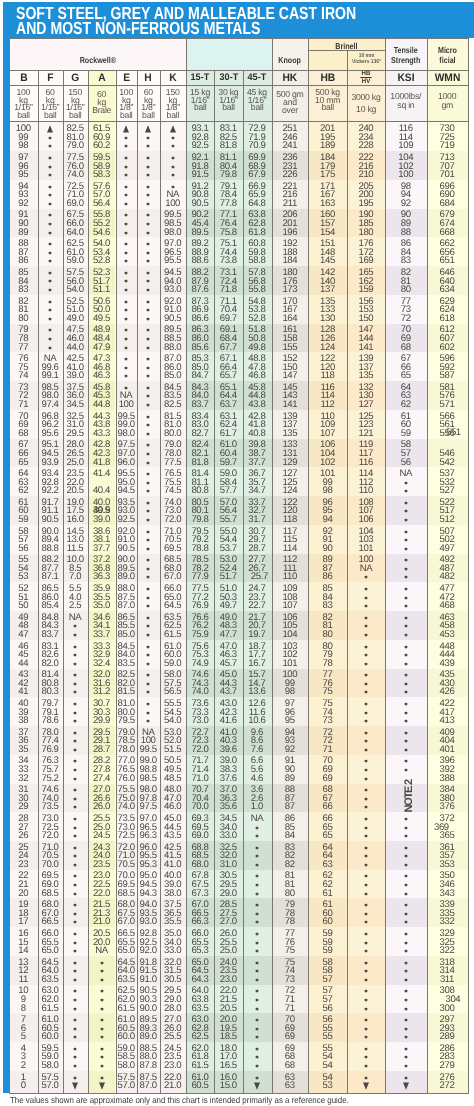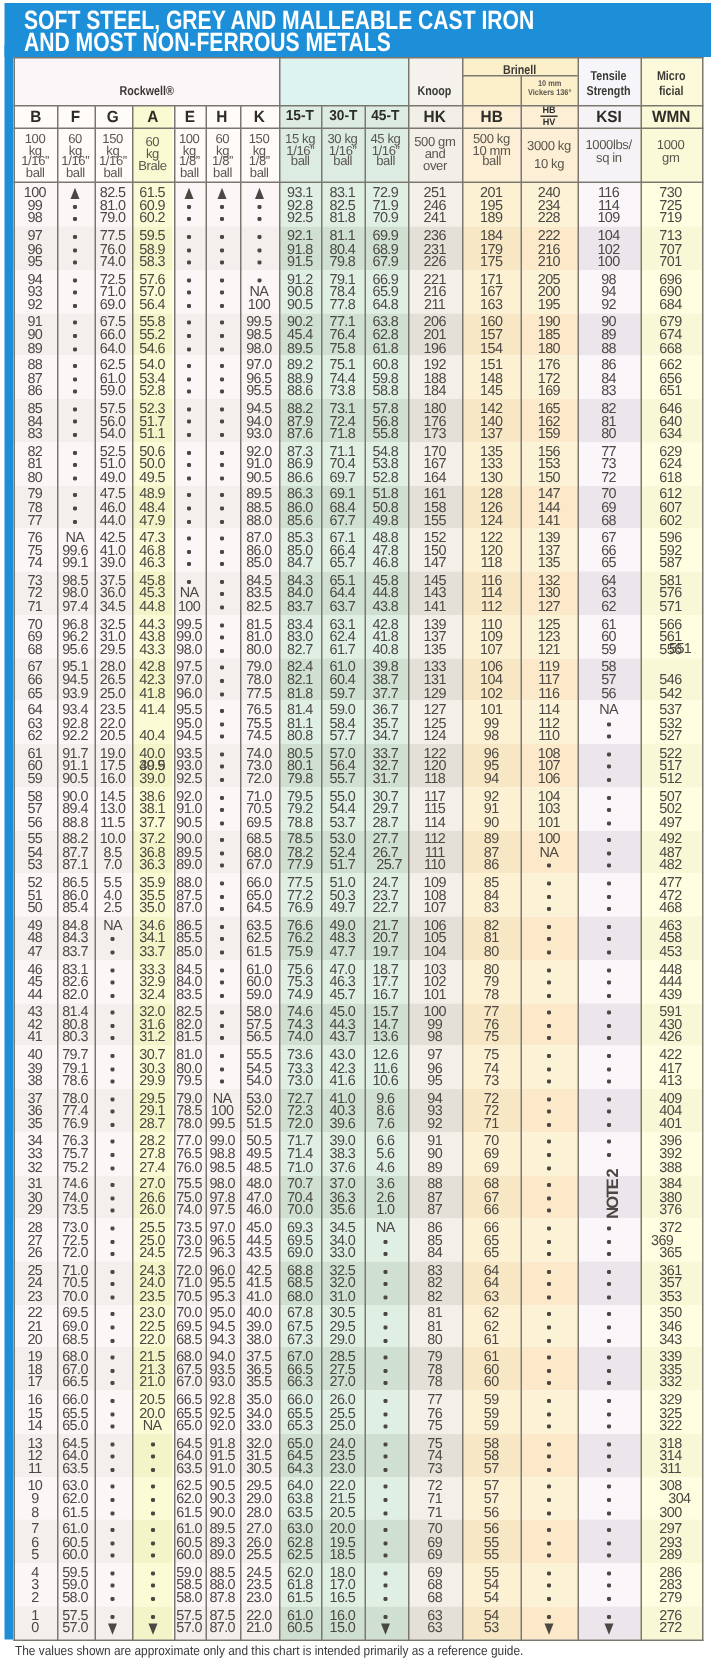--- a/index.html
+++ b/index.html
@@ -1610,21 +1610,21 @@
   <div class="dat" style="left:115.5px;top:670.25px;width:21.5px"><span>82.5</span></div>
   <div class="dot" style="left:147px;top:674px"></div>
   <div class="dat" style="left:159.7px;top:670.25px;width:26.3px"><span>58.0</span></div>
   <div class="dat" style="left:186.0px;top:670.25px;width:28.3px"><span>74.6</span></div>
   <div class="dat" style="left:214.3px;top:670.25px;width:28.3px"><span>45.0</span></div>
   <div class="dat" style="left:242.6px;top:670.25px;width:29.0px"><span>15.7</span></div>
   <div class="dat" style="left:271.6px;top:670.25px;width:36.8px"><span>100</span></div>
   <div class="dat" style="left:308.4px;top:670.25px;width:38.6px"><span>77</span></div>
   <div class="dot" style="left:365px;top:674px"></div>
   <div class="dot" style="left:405px;top:674px"></div>
-  <div class="dat" style="left:426.6px;top:670.25px;width:41.2px"><span>591</span></div>
+  <div class="dat" style="left:426.6px;top:670.25px;width:41.2px"><span>435</span></div>
   <div class="dat" style="left:9.2px;top:678.85px;width:28.5px"><span>42</span></div>
   <div class="dat" style="left:37.7px;top:678.85px;width:25.0px"><span>80.8</span></div>
   <div class="dot" style="left:74px;top:683px"></div>
   <div class="dat" style="left:87.8px;top:678.85px;width:27.7px"><span>31.6</span></div>
   <div class="dat" style="left:115.5px;top:678.85px;width:21.5px"><span>82.0</span></div>
   <div class="dot" style="left:147px;top:683px"></div>
   <div class="dat" style="left:159.7px;top:678.85px;width:26.3px"><span>57.5</span></div>
   <div class="dat" style="left:186.0px;top:678.85px;width:28.3px"><span>74.3</span></div>
   <div class="dat" style="left:214.3px;top:678.85px;width:28.3px"><span>44.3</span></div>
   <div class="dat" style="left:242.6px;top:678.85px;width:29.0px"><span>14.7</span></div>

